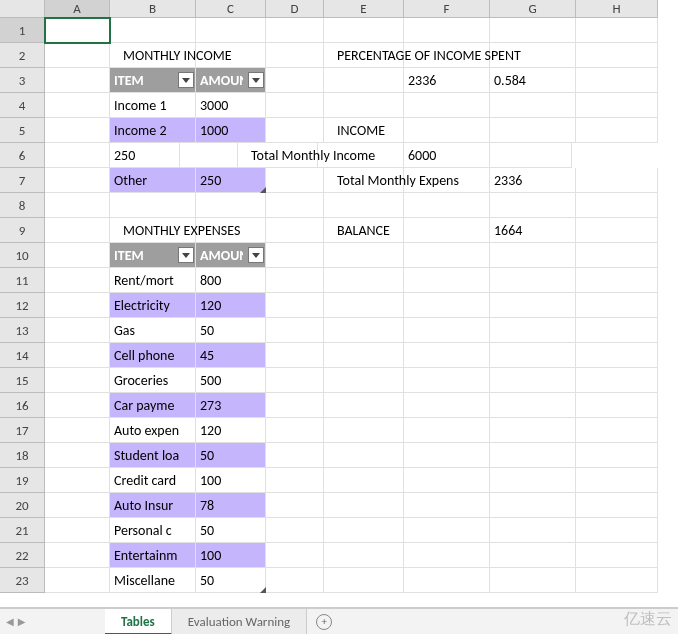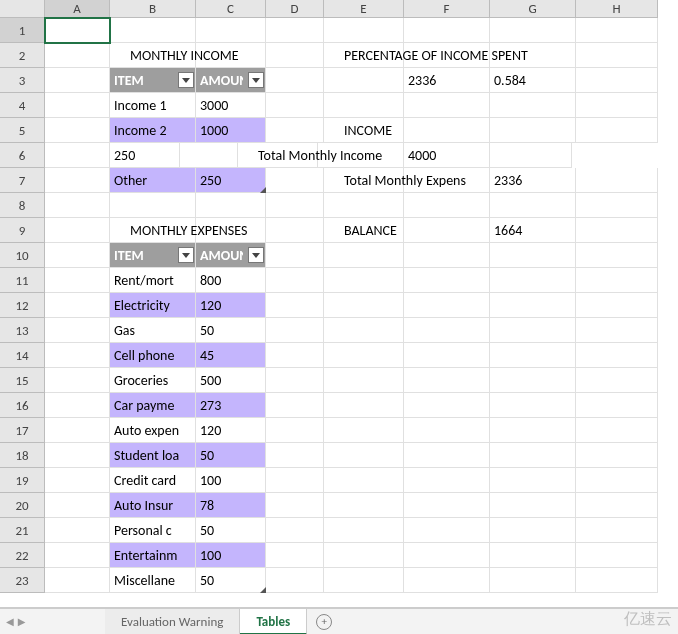--- a/index.html
+++ b/index.html
@@ -7,21 +7,21 @@
 .grid-container{position:relative;display:flex;flex-direction:column;height:608px;border-bottom:1px solid #ccc}
 .colhead{display:flex;height:18px}
 .corner{width:45px;height:18px;background:#e6e6e6;border-right:1px solid #bcbcbc;border-bottom:1px solid #bcbcbc}
 .ch{background:#e6e6e6;border-right:1px solid #bcbcbc;border-bottom:1px solid #bcbcbc;display:flex;align-items:center;justify-content:center;font-size:13px;color:#444}
 .ch.sel{background:#d2d2d2}
 .row{display:flex;height:25px}
 .rh{width:45px;background:#e6e6e6;border-right:1px solid #bcbcbc;border-bottom:1px solid #bcbcbc;display:flex;align-items:center;justify-content:center;font-size:13px;color:#444}
 .rh.sel{background:#d2d2d2}
 .cell{border-right:1px solid #e0e0e0;border-bottom:1px solid #e0e0e0;padding:0 4px;display:flex;align-items:center;font-size:14px;color:#000;white-space:nowrap;position:relative}
 .cell.num{justify-content:flex-start}
-.cell.overflow span{position:absolute;left:20px;white-space:nowrap;z-index:1}
+.cell.overflow span{position:absolute;left:13px;white-space:nowrap;z-index:1}
 .selected{outline:2px solid #217346;outline-offset:-1px;z-index:3}
 .wA{width:65px}.wB{width:86px}.wC{width:70px}.wD{width:58px}.wE{width:80px}.wF{width:86px}.wG{width:86px}.wH{width:82px}
 .thh{background:#9e9e9e;color:#fff;font-weight:700;position:relative;overflow:hidden}
 .dd{position:absolute;right:1px;top:50%;transform:translateY(-50%);width:16px;height:16px;background:#fff;border:1px solid #777;display:flex;align-items:center;justify-content:center}
 .dd svg{fill:#444}
 .talt{background:#c4b5fd}
 .ftrig{position:absolute;right:-1px;bottom:-1px;width:0;height:0;border-left:6px solid transparent;border-bottom:6px solid #555}
 .tabs{display:flex;align-items:center;height:26px;background:#f3f3f3;border-top:1px solid #ccc;padding-left:105px;position:relative}
 .tab{height:26px;padding:0 16px;display:flex;align-items:center;font-size:13px;border-right:1px solid #ccc;color:#666;cursor:pointer;background:#ececec}
 .tab.act{background:#fff;color:#217346;font-weight:bold;border-bottom:2px solid #217346;margin-bottom:-1px}
@@ -138,21 +138,21 @@
       <div class="cell wA "></div>
       <div class="cell wC num ">
         <span>250</span>
       </div>
       <div class="cell wD "></div>
       <div class="cell wE overflow">
         <span>Total Monthly Income</span>
       </div>
       <div class="cell wF "></div>
       <div class="cell wG num">
-        <span>4000</span>
+        <span>6000</span>
       </div>
       <div class="cell wH "></div>
     </div>
     <div class="row">
       <div class="rh">7</div>
       <div class="cell wA "></div>
       <div class="cell wB talt">
         <span>Other</span>
       </div>
       <div class="cell wC num talt">
@@ -418,20 +418,20 @@
       <div class="cell wG "></div>
       <div class="cell wH "></div>
     </div>
   </div>
 
 <div class="tabs">
   <div class="scrollarr">
     <span>◀</span>
       <span>▶</span>
   </div>
+  <div class="tab act">Tables</div>
   <div class="tab">Evaluation Warning</div>
-  <div class="tab act">Tables</div>
   <div class="addtab">
       <div class="circ">+</div>
     </div>
 </div>
 
 <div class="watermark">亿速云</div>
 
 </body></html>

